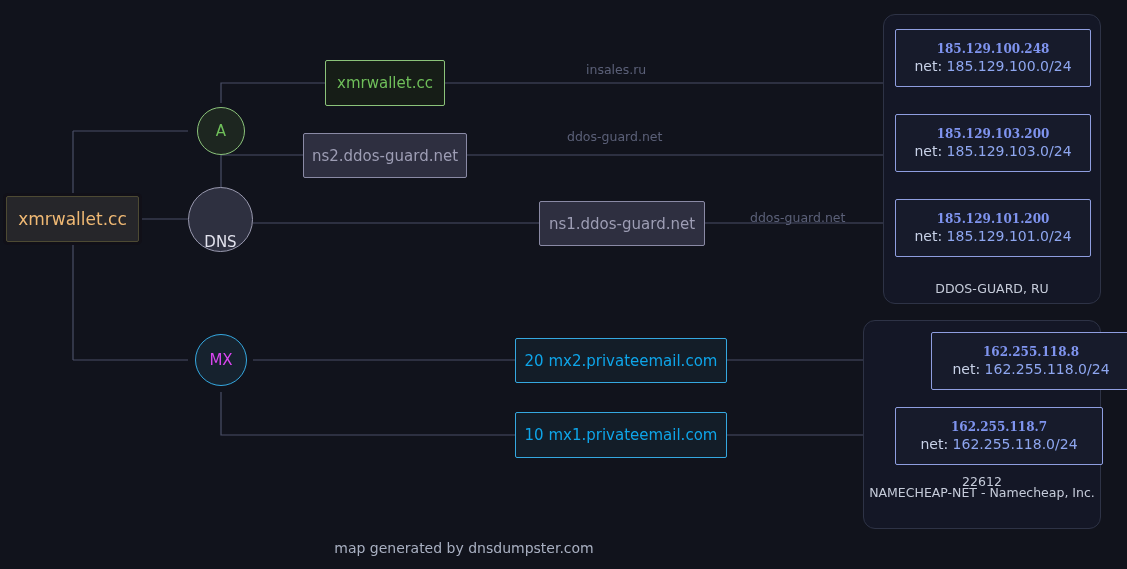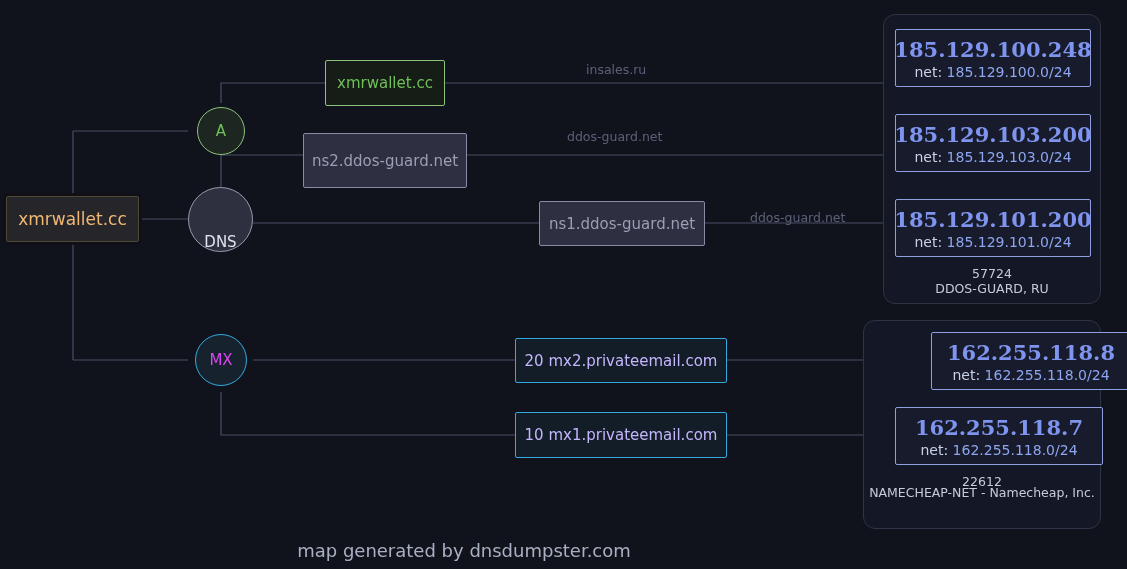--- a/index.html
+++ b/index.html
@@ -75,21 +75,21 @@
     color: #6fbf5a;
   }
   .rec-ns {
     background: #2e2f40;
     border: 1.5px solid #8a8aa5;
     color: #9d9db4;
   }
   .rec-mx {
     background: #131d28;
     border: 1.5px solid #35a8e0;
-    color: #c4b5fd;
+    color: #0ea5e9;
   }
 
   
   .asn-panel {
     position: absolute;
     box-sizing: border-box;
     border: 1px solid #2e3346;
     border-radius: 12px;
     background: #141726;
   }
@@ -101,21 +101,21 @@
     background: #171b2b;
     display: flex;
     flex-direction: column;
     align-items: center;
     justify-content: center;
     gap: 2px;
   }
   .ip-addr {
     font-family: "DejaVu Serif", "Liberation Serif", serif;
     font-weight: bold;
-    font-size: 21px;
+    font-size: 12px;
     color: #7f94ef;
   }
   .ip-net {
     font-size: 14px;
     color: #c9d2e8;
   }
   .ip-net .net-val { color: #8ea6ef; }
   .asn-caption {
     position: absolute;
     width: 100%;
@@ -131,21 +131,21 @@
     font-size: 12.5px;
     white-space: nowrap;
   }
   .footer {
     position: absolute;
     left: 0;
     top: 540px;
     width: 928px;
     text-align: center;
     color: #a9b0c2;
-    font-size: 18px;
+    font-size: 14px;
   }
 </style>
 </head>
 <body>
 
 <div id="map">
 
   <svg id="wires">
     <g fill="none" stroke="#4a4f66" stroke-width="1.2">
 
@@ -185,21 +185,21 @@
     <span>DNS</span>
   </div>
   <div class="node circle circle-mx" style="left:195px; top:334px; width:52px; height:52px;">
     <span>MX</span>
   </div>
 
   <div class="node rec-box rec-a" style="left:325px; top:60px; width:120px; height:46px;">
     <span>xmrwallet.cc</span>
   </div>
 
-  <div class="node rec-box rec-ns" style="left:303px; top:133px; width:164px; height:55px;">
+  <div class="node rec-box rec-ns" style="left:303px; top:133px; width:164px; height:45px;">
     <span>ns2.ddos-guard.net</span>
   </div>
 
   <div class="node rec-box rec-ns" style="left:539px; top:201px; width:166px; height:45px;">
     <span>ns1.ddos-guard.net</span>
   </div>
 
   <div class="node rec-box rec-mx" style="left:515px; top:338px; width:212px; height:45px;">
     <span>20 mx2.privateemail.com</span>
   </div>
@@ -218,21 +218,20 @@
       <span class="ip-net"><span>net:</span> <span class="net-val">185.129.100.0/24</span></span>
     </div>
     <div class="ip-box" style="left:11px; top:99px; width:196px; height:58px;">
       <span class="ip-addr">185.129.103.200</span>
       <span class="ip-net"><span>net:</span> <span class="net-val">185.129.103.0/24</span></span>
     </div>
     <div class="ip-box" style="left:11px; top:184px; width:196px; height:58px;">
       <span class="ip-addr">185.129.101.200</span>
       <span class="ip-net"><span>net:</span> <span class="net-val">185.129.101.0/24</span></span>
     </div>
-    <div class="asn-caption" style="top:251px;">57724</div>
     <div class="asn-caption" style="top:266px;">DDOS-GUARD, RU</div>
   </div>
 
   <div class="asn-panel" style="left:863px; top:320px; width:238px; height:209px;">
     <div class="ip-box" style="left:31px; top:11px; width:200px; height:58px;margin-left:36px;">
       <span class="ip-addr">162.255.118.8</span>
       <span class="ip-net"><span>net:</span> <span class="net-val">162.255.118.0/24</span></span>
     </div>
     <div class="ip-box" style="left:31px; top:86px; width:208px; height:58px;">
       <span class="ip-addr">162.255.118.7</span>

